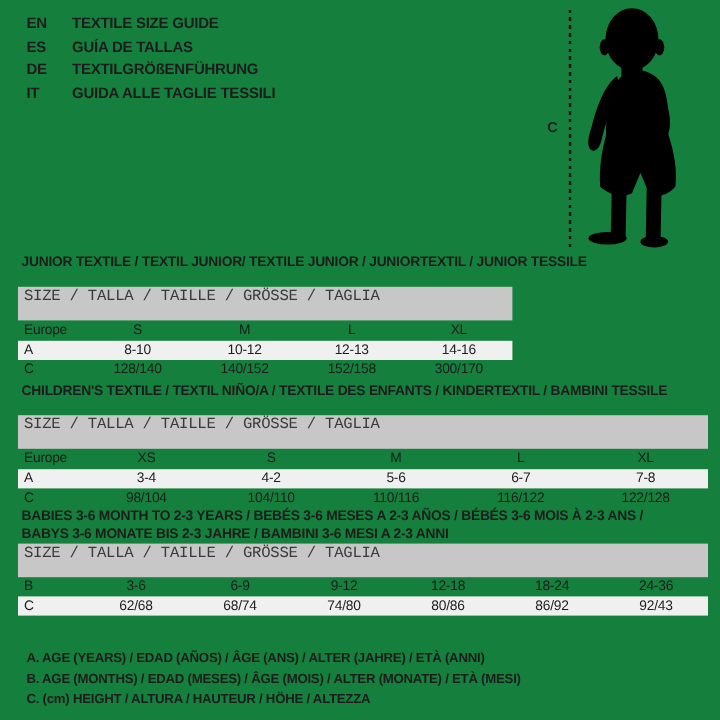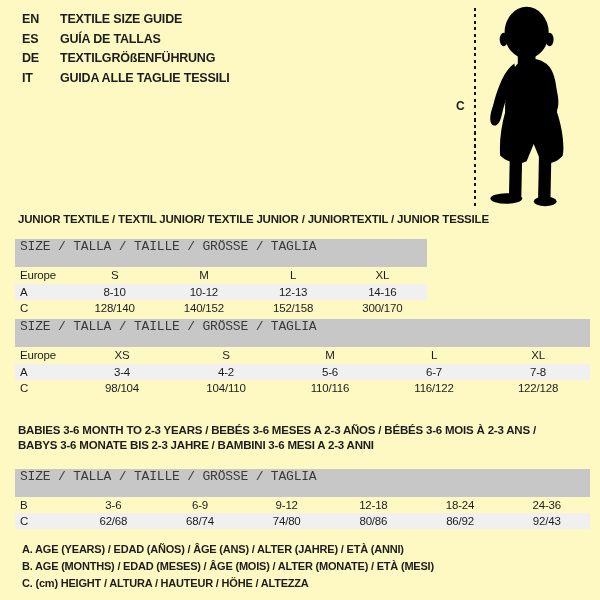--- a/index.html
+++ b/index.html
@@ -1,17 +1,17 @@
 <!DOCTYPE html>
 <html><head>
 <meta charset="utf-8">
 <style>
   html,body{margin:0;padding:0;}
   .page{
-    position:relative;width:600px;height:600px;background:#fef9c3;overflow:hidden;
+    position:relative;width:600px;height:600px;background:#15803d;overflow:hidden;
     font-family:"Liberation Sans", sans-serif;color:#1c1c1c;letter-spacing:-0.2px;
   }
   
   .lang-list{position:absolute;left:22px;top:10px;}
   .lang-row{display:flex;line-height:19.5px;font-size:12.5px;font-weight:bold;}
   .lang-code{width:38px;}
   
   .figure-area{position:absolute;left:450px;top:0;width:150px;height:215px;}
   .baby-svg{position:absolute;left:36px;top:4px;}
   .dash-line{
@@ -19,21 +19,21 @@
     background:repeating-linear-gradient(to bottom,#111 0 3px,transparent 3px 6.5px);
   }
   .height-label{position:absolute;left:6px;top:99px;font-size:12px;font-weight:bold;}
   
   .section{position:absolute;left:15px;}
   .sec-0{top:212px;width:412px;}
   .sec-1{top:319px;width:575px;}
   .sec-2{top:423px;width:575px;}
   .section-title{font-size:11.5px;font-weight:bold;line-height:15px;padding-left:3px;white-space:nowrap;}
   .sec-0 .section-title-wrap,.sec-1 .section-title-wrap{margin-bottom:12px;}
-  .sec-2 .section-title-wrap{margin-bottom:16px;}
+  .sec-2 .section-title-wrap{margin-bottom:0;}
   .size-bar{
     background:#c7c7c7;color:#3a3a3a;font-size:13px;line-height:16px;height:28px;
     padding-left:5px;font-weight:normal;font-family:Liberation Mono, monospace;
   }
   .t-row{display:flex;height:16px;line-height:16px;font-size:11.5px;}
   .t-row.header{height:17px;line-height:17px;}
   .t-row.shaded{background:#f0f0f0;}
   .t-label{width:55px;padding-left:5px;box-sizing:border-box;}
   .t-cell{flex:1;text-align:center;}
   
@@ -107,20 +107,23 @@
         </div>
         <div class="t-row">
           <span class="t-label">C</span>
           <span class="t-cell">128/140</span>
           <span class="t-cell">140/152</span>
           <span class="t-cell">152/158</span>
           <span class="t-cell">300/170</span>
         </div>
       </div>
       <div class="section sec-1">
+        <div class="section-title-wrap">
+          <div class="section-title">CHILDREN'S TEXTILE / TEXTIL NIÑO/A / TEXTILE DES ENFANTS / KINDERTEXTIL / BAMBINI TESSILE</div>
+        </div>
         <div class="size-bar">SIZE / TALLA / TAILLE / GRÖSSE / TAGLIA</div>
         <div class="t-row header">
           <span class="t-label">Europe</span>
           <span class="t-cell">XS</span>
           <span class="t-cell">S</span>
           <span class="t-cell">M</span>
           <span class="t-cell">L</span>
           <span class="t-cell">XL</span>
         </div>
         <div class="t-row shaded">

